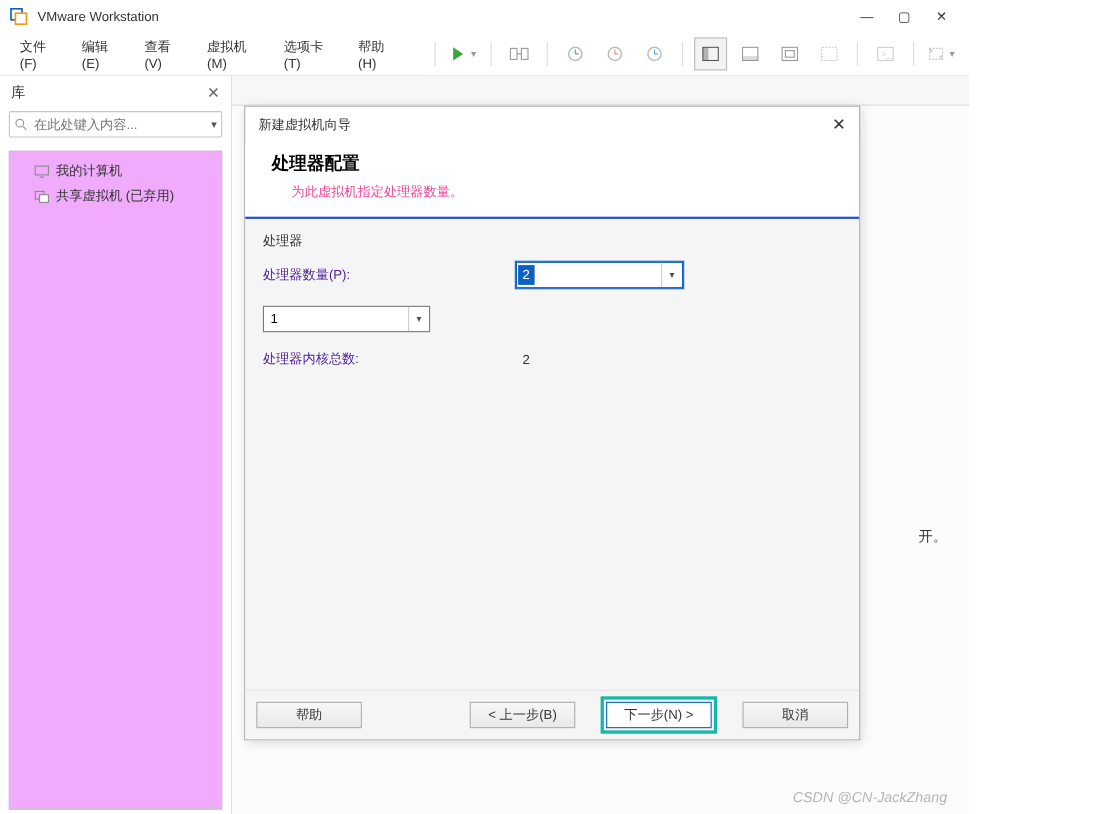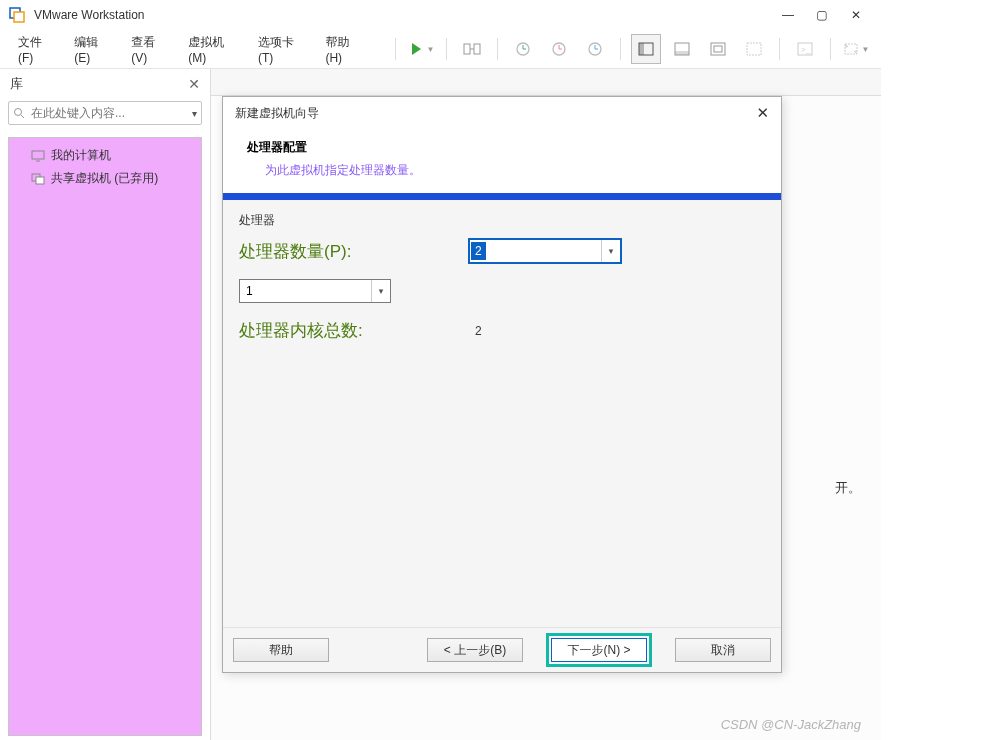--- a/index.html
+++ b/index.html
@@ -25,27 +25,27 @@
 .sb-tree{border:1px solid #c5c5c5;margin:4px 8px;flex:1;padding:6px 4px;background:#f0abfc}
 .tree-item{display:flex;align-items:center;gap:6px;padding:3px 6px 3px 18px;font-size:12px;color:#333}
 .tree-icon{width:14px;height:14px;display:inline-flex;align-items:center;justify-content:center;color:#888}
 .main{flex:1;position:relative;background:#fcfcfc}
 .tabstrip{height:26px;background:#f7f7f7;border-bottom:1px solid #ddd}
 .behind-text{position:absolute;right:20px;top:410px;font-size:13px;color:#333}
 .dialog{position:absolute;left:222px;top:96px;width:558px;height:575px;background:#fff;border:1px solid #aaa;box-shadow:2px 2px 10px rgba(0,0,0,0.15);display:flex;flex-direction:column}
 .dlg-title{height:32px;display:flex;align-items:center;padding:0 12px;font-size:12px;color:#333}
 .dlg-close{margin-left:auto;font-size:15px;color:#333}
 .dlg-header{padding:10px 24px 14px 24px;background:#fff}
-.dlg-h1{font-weight:bold;font-size:12px;margin-bottom:6px}
-.dlg-h2{font-size:12px;color:#8b5cf6;padding-left:18px}
-.dlg-body{flex:1;background:#f5f5f5;border-top:7px solid #1d4ed8;padding:0}
+.dlg-h1{font-weight:bold;font-size:16px;margin-bottom:6px}
+.dlg-h2{font-size:12px;color:#ec4899;padding-left:18px}
+.dlg-body{flex:1;background:#f5f5f5;border-top:2px solid #1d4ed8;padding:0}
 .group{margin:4px 4px 0 4px;padding:8px 12px 16px 12px}
 .group-title{font-size:12px;color:#333;margin-bottom:10px}
 .formrow{display:flex;align-items:center;margin:6px 0 16px 0}
-.formrow label{width:230px;font-size:17px;color:#4d7c0f}
+.formrow label{width:230px;font-size:12px;color:#4c1d95}
 .select{width:150px;height:22px;border:1px solid #7a7a7a;background:#fff;display:flex;align-items:center;position:relative;font-size:12px}
 .select.focused{border:1px solid #0b61c4;outline:1px solid #0b61c4}
 .select .val{padding:0 6px;flex:1}
 .select .val.sel{background:#0b61c4;color:#fff;padding:2px 4px;margin:1px;display:inline-block;width:auto;flex:0 0 auto}
 .select .arrow{width:18px;height:100%;display:flex;align-items:center;justify-content:center;border-left:1px solid #ccc;color:#555;font-size:9px}
 .static-val{font-size:12px;color:#333;padding-left:6px}
 .dlg-footer{height:44px;background:#f5f5f5;border-top:1px solid #e3e3e3;display:flex;align-items:center;padding:0 10px;gap:23px}
 .btn{height:24px;min-width:96px;border:1px solid #adadad;background:linear-gradient(#f7f7f7,#e9e9e9);font-size:12px;color:#333;display:inline-flex;align-items:center;justify-content:center;padding:0 10px}
 .btn.primary{border:1px solid #0b61c4;background:#fff}
 .spacer{flex:1}

